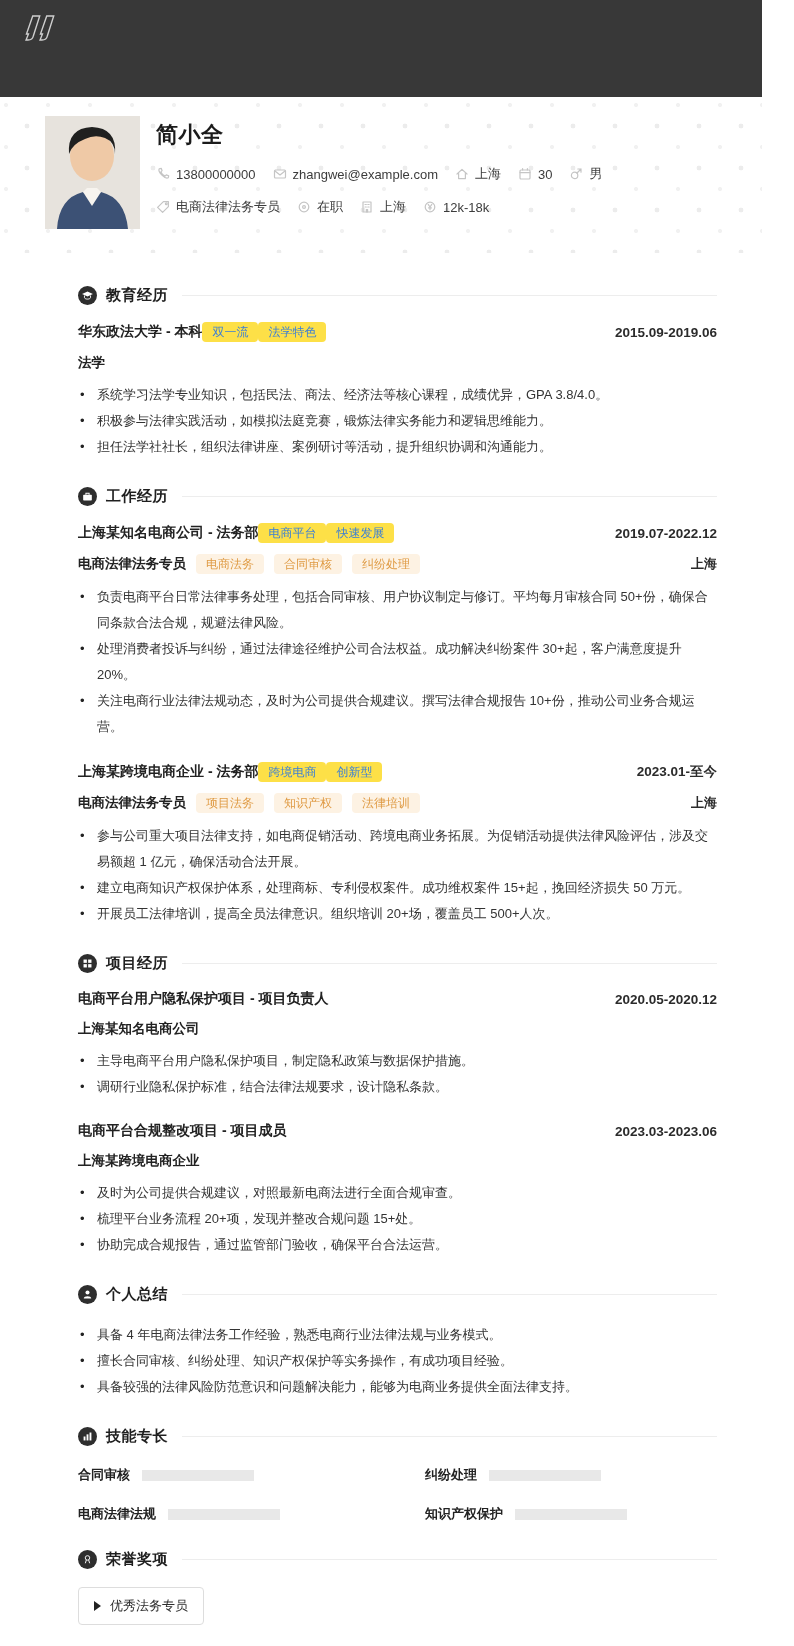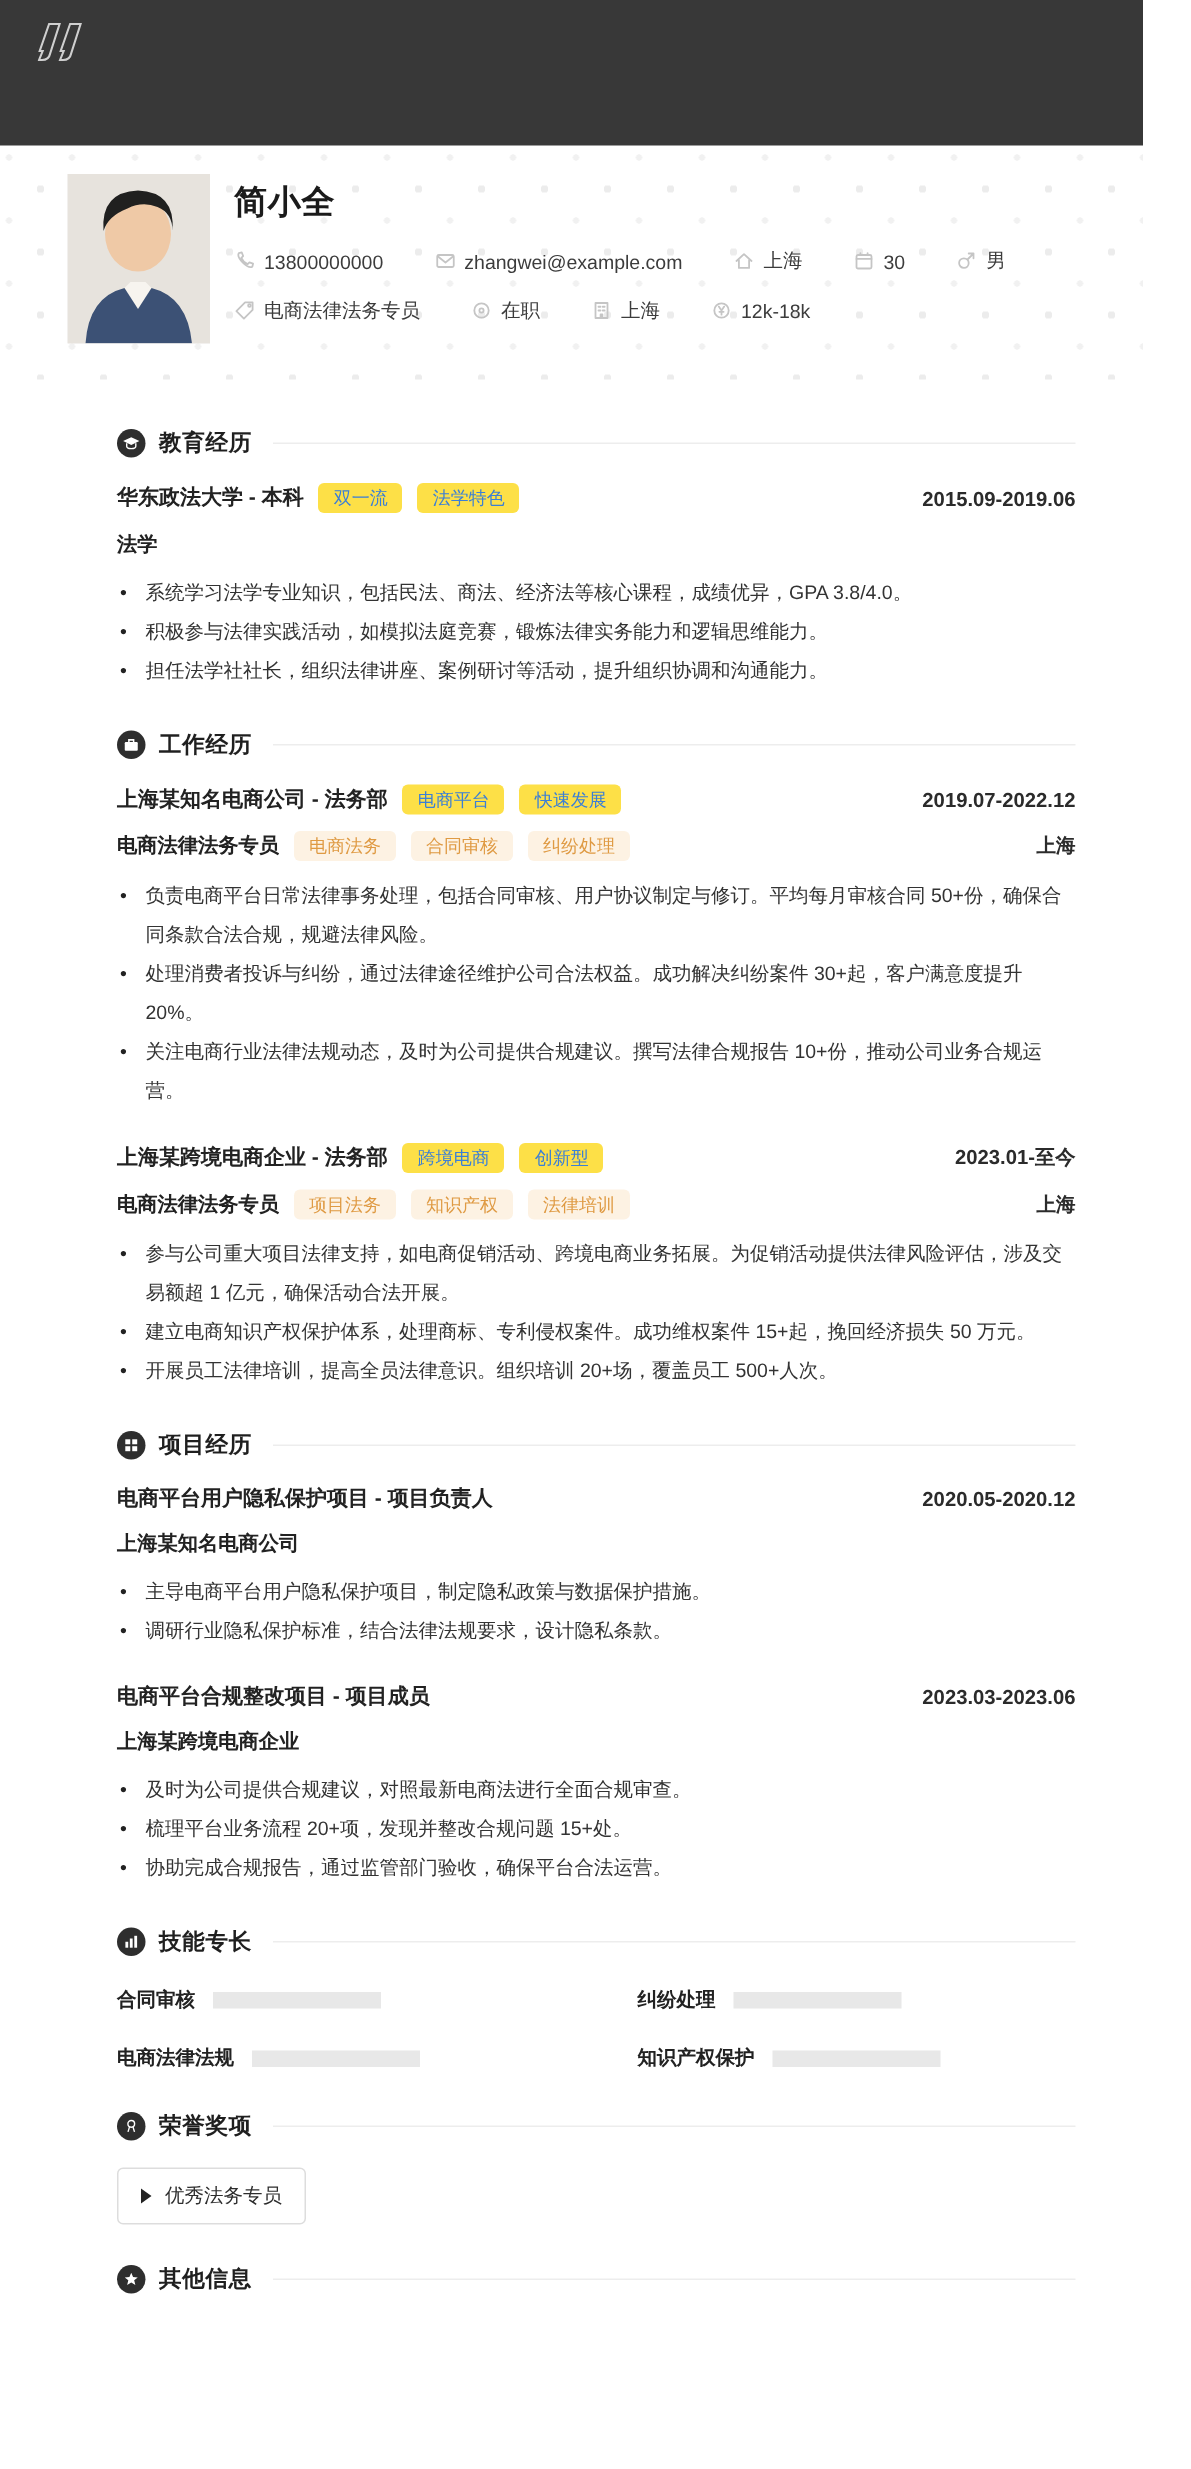--- a/index.html
+++ b/index.html
@@ -15,35 +15,35 @@
     padding:19px 45px 24px 45px;
     background-image: radial-gradient(#ececec 2.4px, transparent 2.6px),
                       radial-gradient(#f1f1f1 2px, transparent 2.2px);
     background-size:42px 42px;
     background-position:6px 8px, 27px 29px;
     display:flex; gap:16px;
   }
   .photo { width:95px; height:113px; flex:0 0 95px; overflow:hidden; background:#e9e6e1; }
   .profile-main { padding-top:4px; }
   .person-name { font-size:22px; font-weight:bold; color:#1b1b1b; letter-spacing:.5px; }
-  .contact-row { display:flex; align-items:center; gap:24px; margin-top:15px; font-size:13px; color:#3c3c3c; flex-wrap:wrap; }
+  .contact-row { display:flex; align-items:center; gap:7px; margin-top:15px; font-size:13px; color:#3c3c3c; flex-wrap:wrap; }
   .contact-item { display:flex; align-items:center; gap:6px; margin-right:10px; }
   .cicon { display:inline-flex; width:14px; height:14px; }
   .cicon svg { stroke:#c5c5c5; fill:none; stroke-width:1.2; stroke-linecap:round; stroke-linejoin:round; }
 
   
   .sections { padding:6px 45px 0 45px;margin-left:33px; }
   .section { margin-top:27px; }
   .section-header { display:flex; align-items:center; }
   .sicon { width:19px; height:19px; border-radius:50%; background:#2e2e2e; display:inline-flex; align-items:center; justify-content:center; flex:0 0 19px; }
   .section-title { font-size:15px; font-weight:bold; color:#1f1f1f; margin-left:9px; letter-spacing:.5px; }
   .section-line { flex:1; height:1px; background:#ededed; margin-left:14px; }
 
   .entry { margin-top:17px; }
-  .entry-head { display:flex; align-items:center; gap:10px; }
+  .entry-head { display:flex; align-items:center; }
   .entry-title { font-size:14px; font-weight:bold; color:#222; white-space:nowrap; }
   .entry-date { margin-left:auto; font-size:13.5px; font-weight:bold; color:#2b2b2b; }
   .entry-sub { display:flex; align-items:center; gap:10px; margin-top:11px; }
   .role-title { font-size:13.5px; font-weight:bold; color:#222; white-space:nowrap; }
   .entry-loc { margin-left:auto; font-size:13px; font-weight:bold; color:#2b2b2b; }
   .org-line { font-size:13.5px; font-weight:bold; color:#222; margin-top:12px; }
 
   .tag { font-size:12px; line-height:20px; padding:0 10px; border-radius:4px; white-space:nowrap; }
   .tag-blue { background:#fde047; color:#3b7fd6;text-align:right; }
   .tag-orange { background:#fdf2e3; color:#df9a43; }
@@ -300,20 +300,37 @@
         </div>
         <div class="org-line">上海某跨境电商企业</div>
         <ul class="bullets">
           <li>及时为公司提供合规建议，对照最新电商法进行全面合规审查。</li>
           <li>梳理平台业务流程 20+项，发现并整改合规问题 15+处。</li>
           <li>协助完成合规报告，通过监管部门验收，确保平台合法运营。</li>
         </ul>
       </div>
     </div>
 
+    <div class="section">
+      <div class="section-header">
+        <span class="sicon">
+          <svg width="13" height="13" viewBox="0 0 18 18">
+              <circle cx="9" cy="6.2" r="2.8" fill="#fff"></circle>
+              <path d="M3.8 14.5 C3.8 10.6 14.2 10.6 14.2 14.5 Z" fill="#fff"></path>
+            </svg>
+        </span>
+        <span class="section-title">个人总结</span>
+        <span class="section-line"></span>
+      </div>
+      <ul class="bullets" style="margin-top:18px;">
+        <li>具备 4 年电商法律法务工作经验，熟悉电商行业法律法规与业务模式。</li>
+        <li>擅长合同审核、纠纷处理、知识产权保护等实务操作，有成功项目经验。</li>
+        <li>具备较强的法律风险防范意识和问题解决能力，能够为电商业务提供全面法律支持。</li>
+      </ul>
+    </div>
 
     <div class="section">
       <div class="section-header">
         <span class="sicon">
           <svg width="13" height="13" viewBox="0 0 18 18">
               <g fill="#fff">
                 <rect x="3.6" y="9" width="2.6" height="5.5"></rect>
                 <rect x="7.7" y="6" width="2.6" height="8.5"></rect>
                 <rect x="11.8" y="3.5" width="2.6" height="11"></rect>
               </g>

